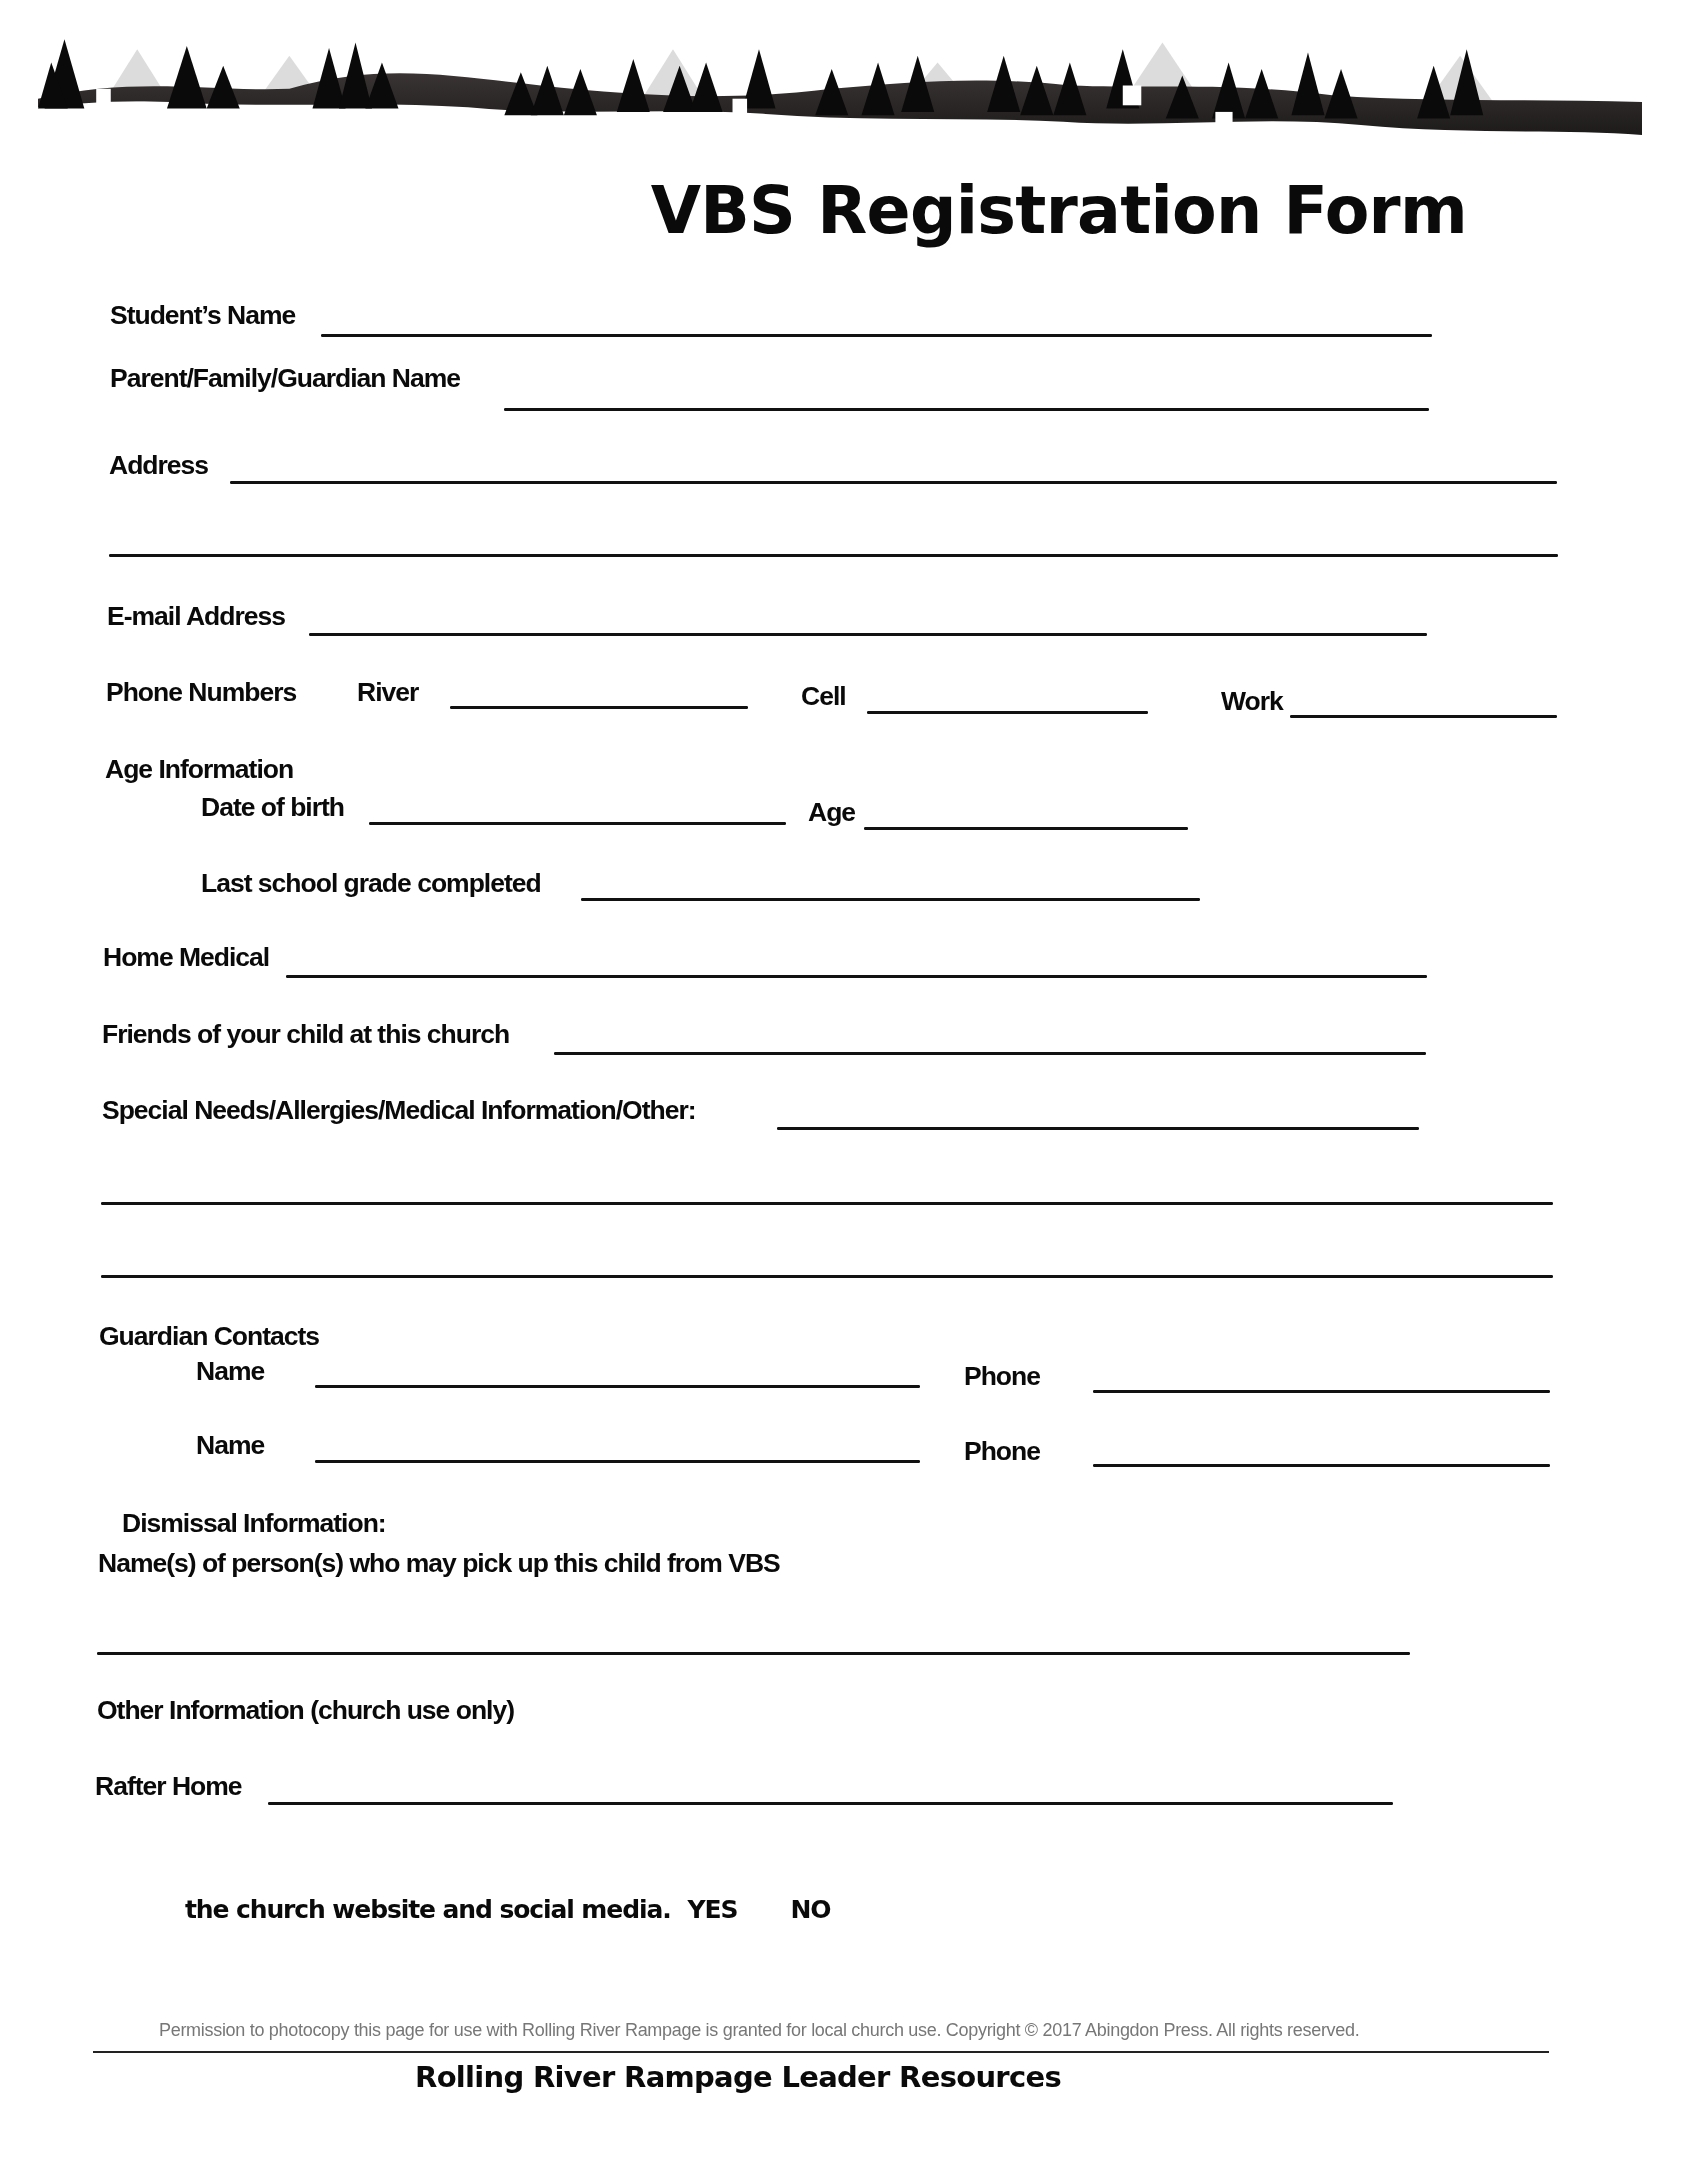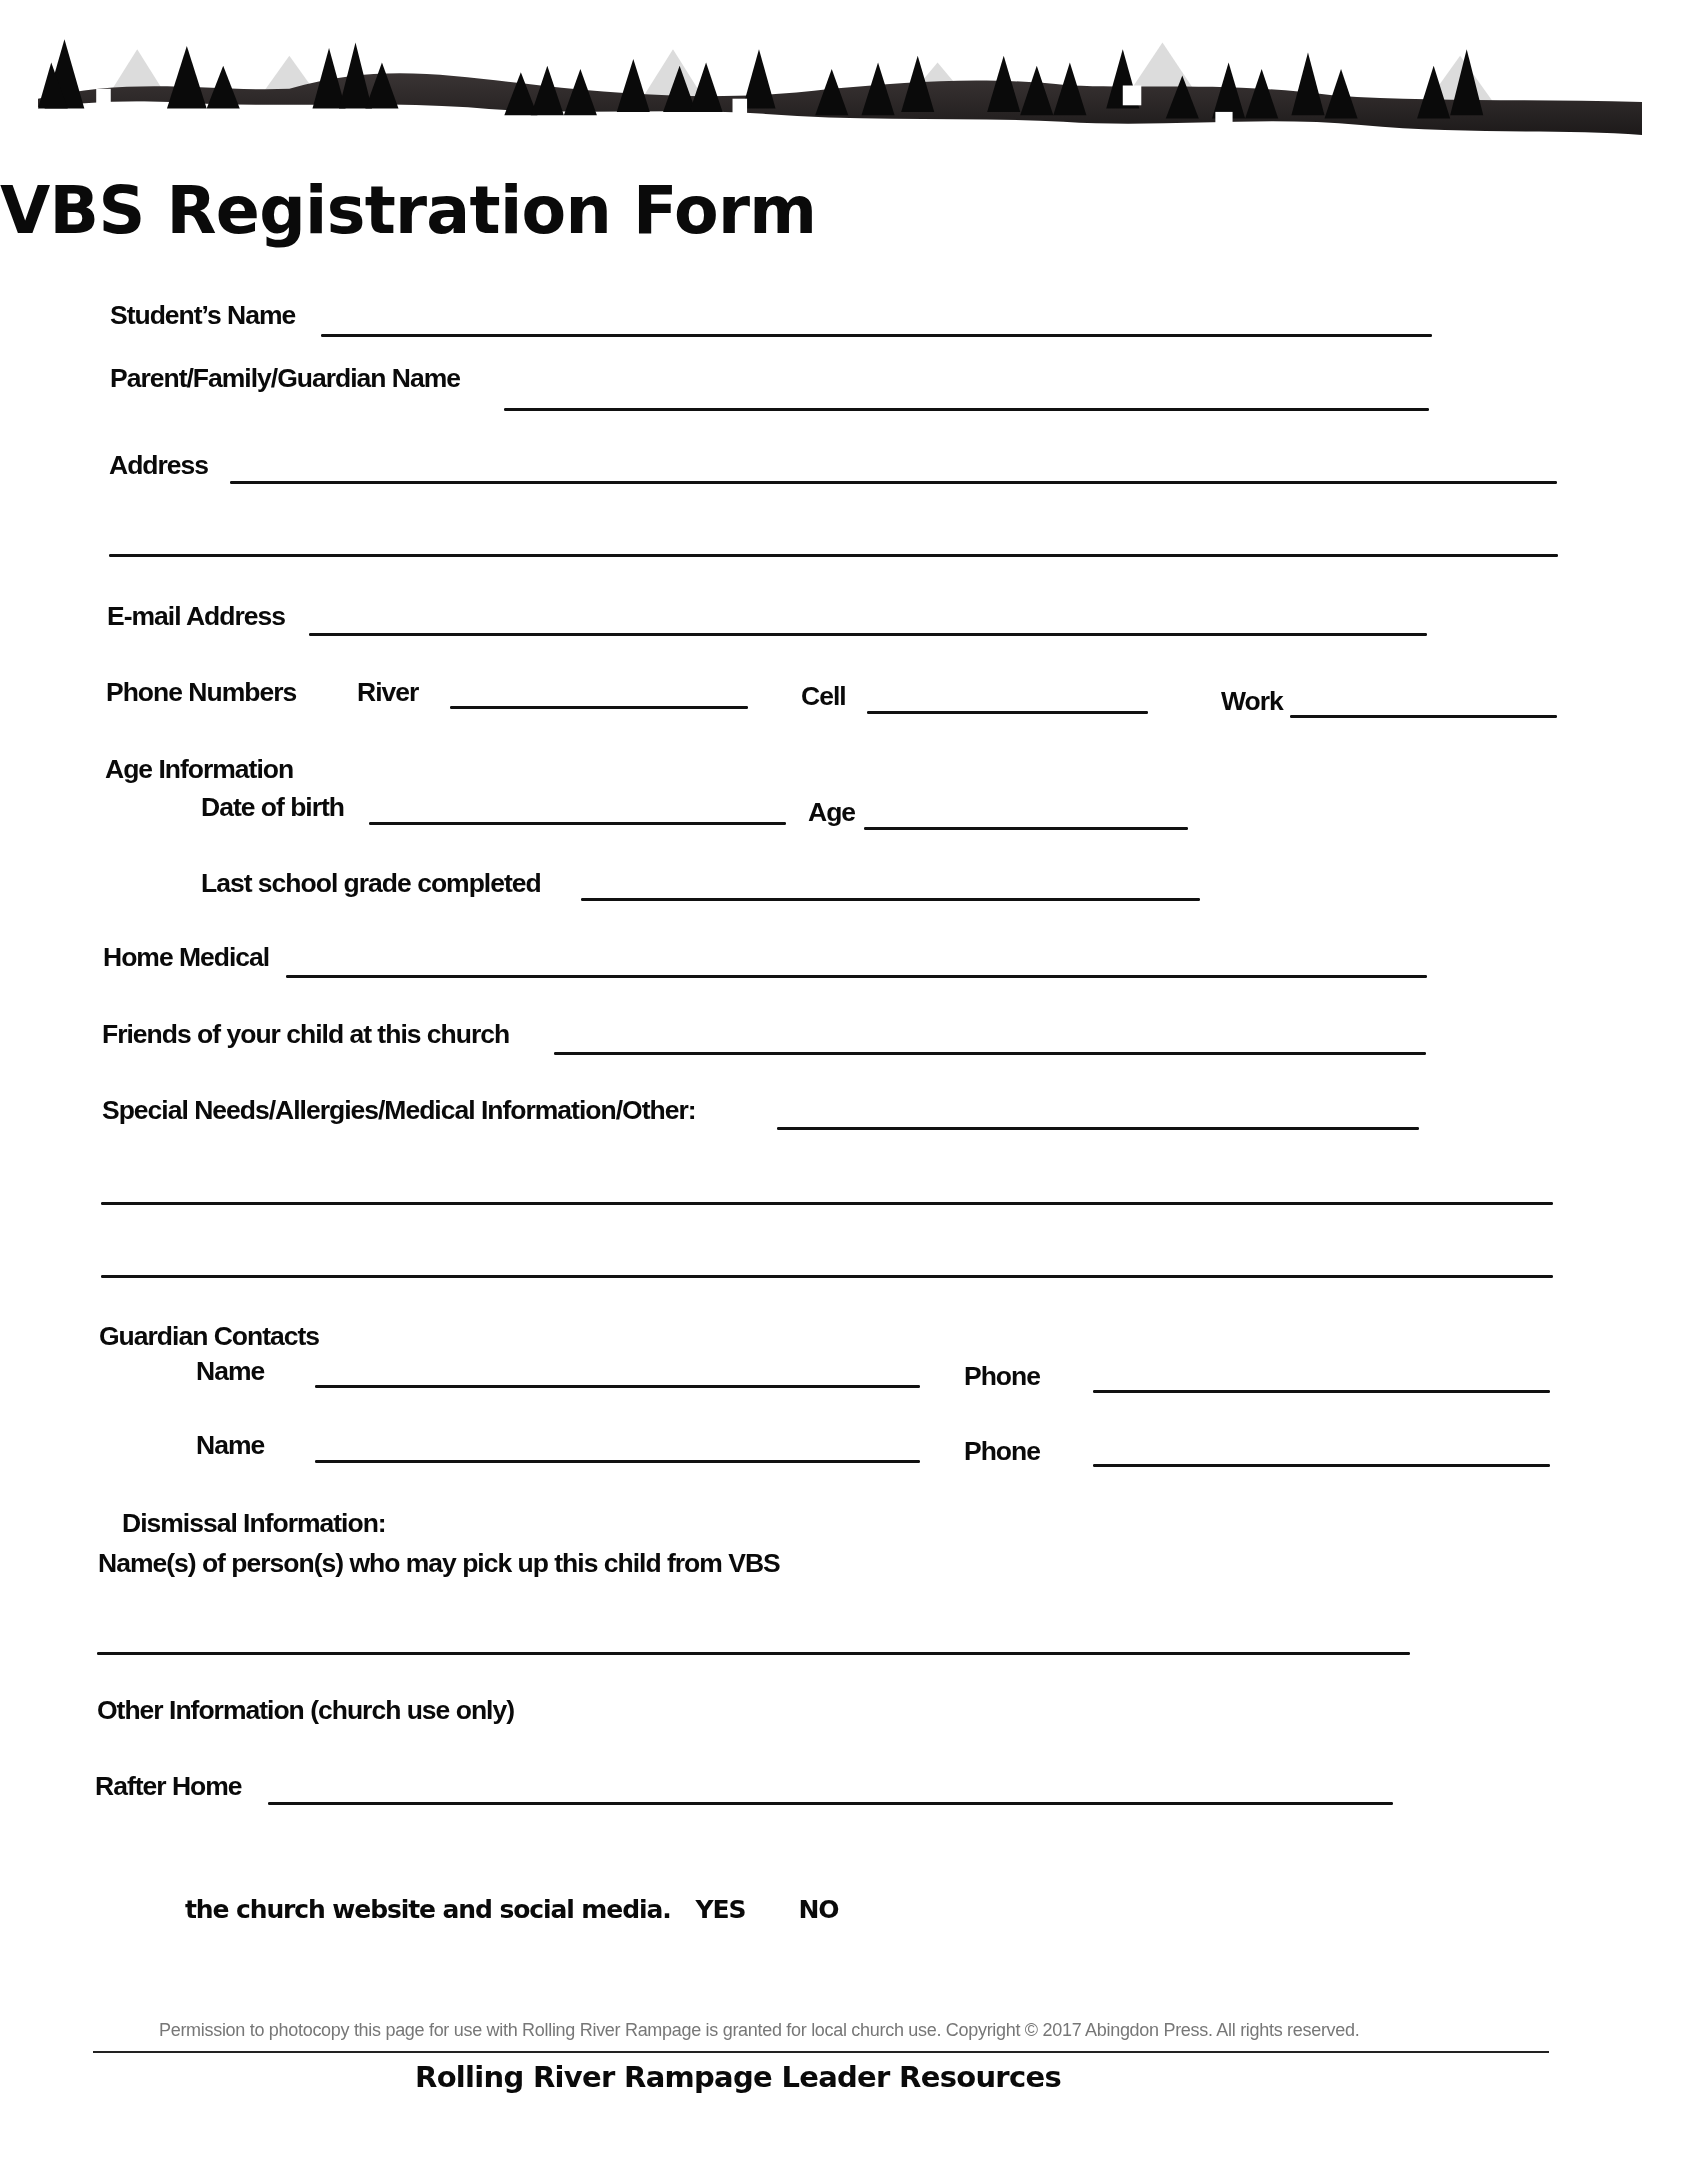--- a/index.html
+++ b/index.html
@@ -1,25 +1,25 @@
 <!DOCTYPE html>
 <html style="font-size:10.6px"><head>
 <meta charset="utf-8">
 <style>
   html, body { margin:0; padding:0; background:#ffffff; }
   body { width:1687px; height:2183px; position:relative; overflow:hidden; color:#0a0a0a; }
   .banner { position:absolute; left:38px; top:36px; width:1604px; height:99px; }
-  .title { position:absolute; left:0; width:1467px; top:173px; text-align:left;
+  .title { position:absolute; left:0; width:1467px; top:173px; text-align:right;
            font-family:"DejaVu Sans", sans-serif; font-size:65px; font-weight:bold; letter-spacing:-0.7px; }
   .lbl { position:absolute; font-family:"Liberation Sans", sans-serif; font-weight:bold; font-size:26.5px;
          letter-spacing:-1px; white-space:nowrap; line-height:1; }
   .line { position:absolute; height:2.6px; background:#111; border-radius:1.3px; }
   .permission { position:absolute; left:185px; top:1893px; font-family:"DejaVu Sans", sans-serif;
                 font-weight:bold; font-size:25px; letter-spacing:-1.1px; line-height:33px; }
-  .permission span.opt { display:inline-block; margin-left:25px; }
+  .permission span.opt { display:inline-block; margin-left:17px; }
   .copyright { position:absolute; left:159px; top:2020px; font-family:"Liberation Sans", sans-serif;
                font-size:18px; color:#777; letter-spacing:-0.3px; white-space:nowrap; }
   .footer-rule { position:absolute; left:93px; top:2051px; width:1456px; height:2px; background:#222; }
   .footer { position:absolute; left:0; width:1476px; top:2060px; text-align:center;
             font-family:"DejaVu Sans", sans-serif; font-weight:bold; font-size:29px; letter-spacing:-0.7px; }
 </style>
 </head>
 <body>
 
 <svg class="banner" viewBox="0 0 2425 150" preserveAspectRatio="none">

